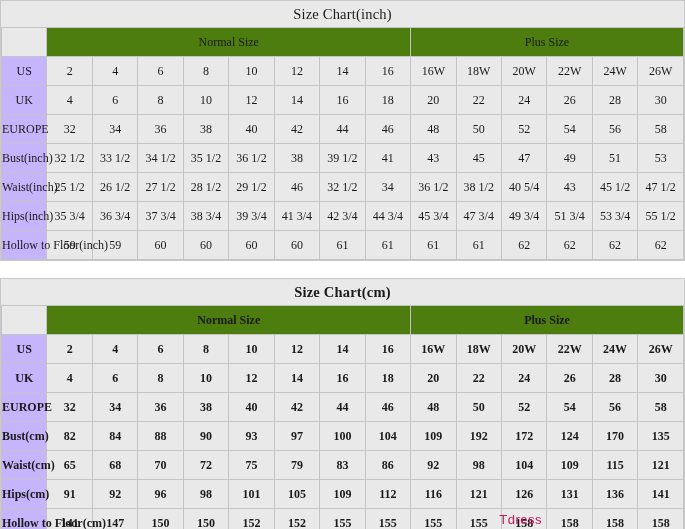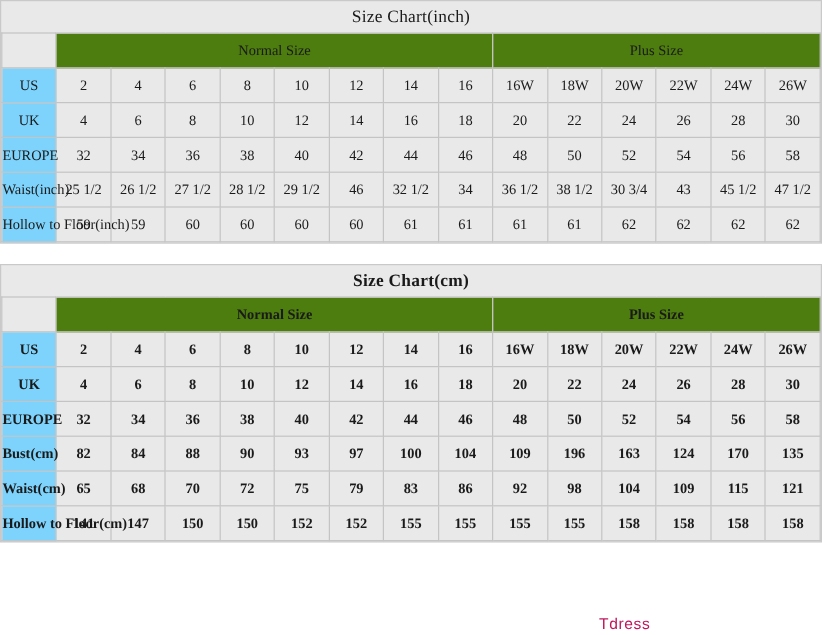--- a/index.html
+++ b/index.html
@@ -49,21 +49,21 @@
     font-size: 12px;
     color: #1a1a1a;
     padding: 0;
     height: 28px;
     vertical-align: middle;
     white-space: nowrap;
   }
   td.rowlabel {
     font-size: 13px;
     width: 140px;
-    background: #7dd3fc;
+    background: #c4b5fd;
   }
   td.grouphead {
     font-size: 14px;
     background: #4d7c0f;
   }
   td.blank {
     background: #e9e9e9;
   }
   td.val-sm {
     font-size: 11px;
@@ -138,35 +138,69 @@
           <td>44</td>
           <td>46</td>
           <td>48</td>
           <td>50</td>
           <td>52</td>
           <td>54</td>
           <td>56</td>
           <td>58</td>
         </tr>
         <tr>
+          <td class="rowlabel">Bust(inch)</td>
+          <td class="val-sm">32 1/2</td>
+          <td class="val-sm">33 1/2</td>
+          <td class="val-sm">34 1/2</td>
+          <td class="val-sm">35 1/2</td>
+          <td class="val-sm">36 1/2</td>
+          <td class="val-sm">38</td>
+          <td class="val-sm">39 1/2</td>
+          <td class="val-sm">41</td>
+          <td class="val-sm">43</td>
+          <td class="val-sm">45</td>
+          <td class="val-sm">47</td>
+          <td class="val-sm">49</td>
+          <td class="val-sm">51</td>
+          <td class="val-sm">53</td>
+        </tr>
+        <tr>
           <td class="rowlabel">Waist(inch)</td>
           <td class="val-sm">25 1/2</td>
           <td class="val-sm">26 1/2</td>
           <td class="val-sm">27 1/2</td>
           <td class="val-sm">28 1/2</td>
           <td class="val-sm">29 1/2</td>
           <td class="val-sm">46</td>
           <td class="val-sm">32 1/2</td>
           <td class="val-sm">34</td>
           <td class="val-sm">36 1/2</td>
           <td class="val-sm">38 1/2</td>
-          <td class="val-sm">30 3/4</td>
+          <td class="val-sm">40 5/4</td>
           <td class="val-sm">43</td>
           <td class="val-sm">45 1/2</td>
           <td class="val-sm">47 1/2</td>
+        </tr>
+        <tr>
+          <td class="rowlabel">Hips(inch)</td>
+          <td class="val-sm">35 3/4</td>
+          <td class="val-sm">36 3/4</td>
+          <td class="val-sm">37 3/4</td>
+          <td class="val-sm">38 3/4</td>
+          <td class="val-sm">39 3/4</td>
+          <td class="val-sm">41 3/4</td>
+          <td class="val-sm">42 3/4</td>
+          <td class="val-sm">44 3/4</td>
+          <td class="val-sm">45 3/4</td>
+          <td class="val-sm">47 3/4</td>
+          <td class="val-sm">49 3/4</td>
+          <td class="val-sm">51 3/4</td>
+          <td class="val-sm">53 3/4</td>
+          <td class="val-sm">55 1/2</td>
         </tr>
         <tr>
           <td class="rowlabel">Hollow to Floor(inch)</td>
           <td>59</td>
           <td>59</td>
           <td>60</td>
           <td>60</td>
           <td>60</td>
           <td>60</td>
           <td>61</td>
@@ -246,22 +280,22 @@
           <td class="rowlabel">Bust(cm)</td>
           <td>82</td>
           <td>84</td>
           <td>88</td>
           <td>90</td>
           <td>93</td>
           <td>97</td>
           <td>100</td>
           <td>104</td>
           <td>109</td>
-          <td>196</td>
-          <td>163</td>
+          <td>192</td>
+          <td>172</td>
           <td>124</td>
           <td>170</td>
           <td>135</td>
         </tr>
         <tr>
           <td class="rowlabel">Waist(cm)</td>
           <td>65</td>
           <td>68</td>
           <td>70</td>
           <td>72</td>
@@ -270,20 +304,37 @@
           <td>83</td>
           <td>86</td>
           <td>92</td>
           <td>98</td>
           <td>104</td>
           <td>109</td>
           <td>115</td>
           <td>121</td>
         </tr>
         <tr>
+          <td class="rowlabel">Hips(cm)</td>
+          <td>91</td>
+          <td>92</td>
+          <td>96</td>
+          <td>98</td>
+          <td>101</td>
+          <td>105</td>
+          <td>109</td>
+          <td>112</td>
+          <td>116</td>
+          <td>121</td>
+          <td>126</td>
+          <td>131</td>
+          <td>136</td>
+          <td>141</td>
+        </tr>
+        <tr>
           <td class="rowlabel">Hollow to Floor(cm)</td>
           <td>141</td>
           <td>147</td>
           <td>150</td>
           <td>150</td>
           <td>152</td>
           <td>152</td>
           <td>155</td>
           <td>155</td>
           <td>155</td>

